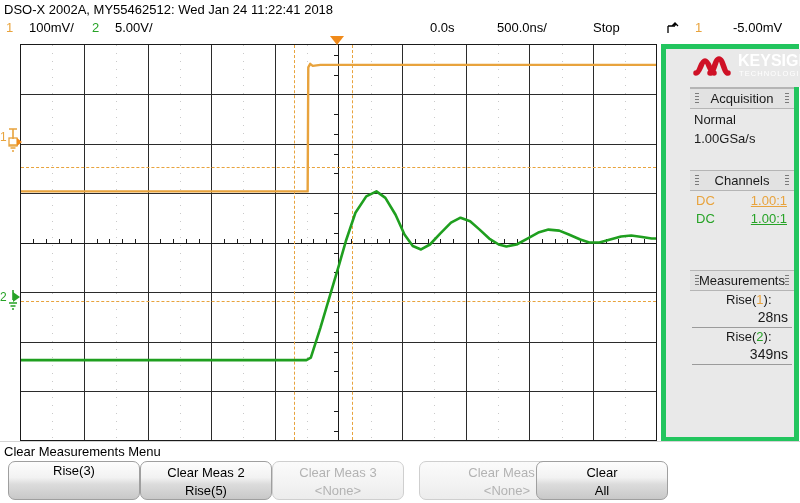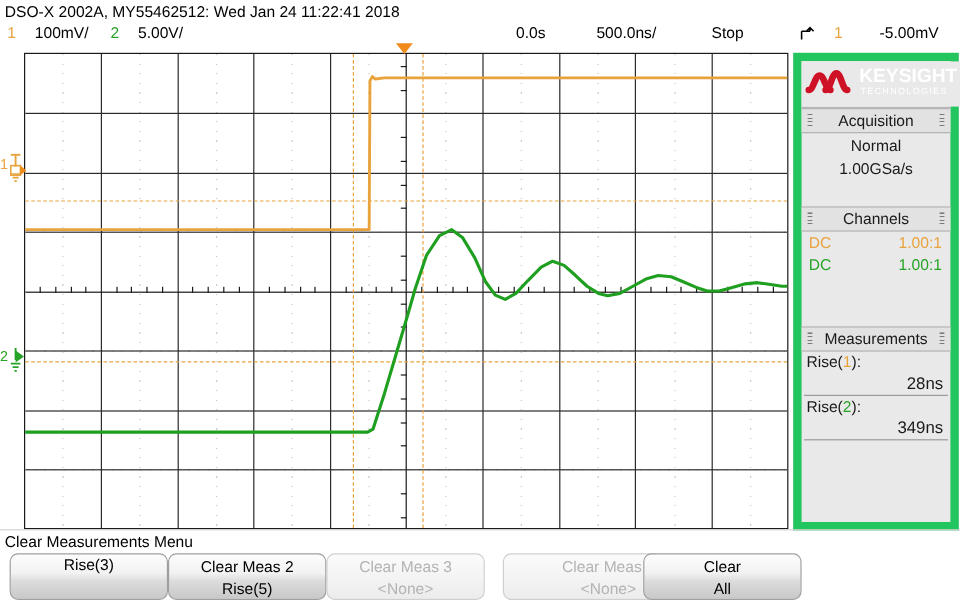--- a/index.html
+++ b/index.html
@@ -56,40 +56,40 @@
     border-left:7px solid transparent;border-right:7px solid transparent;
     border-top:9px solid #f08a1a;}
 
   
   .gndmark{position:absolute;left:0;width:22px;height:22px;}
   .gndmark .lbl{position:absolute;left:0;top:3px;font-size:12px;line-height:12px;}
 
   
   #sidebar{
     position:absolute;left:661px;top:44px;width:138px;height:398px;
-    background:#e9e9e9;border:7px solid #22c55e;box-sizing:border-box;
-    font-size:13px;color:#1a1a1a;
+    background:#e9e9e9;border:5px solid #22c55e;box-sizing:border-box;
+    font-size:13px;color:#1a1a1a;padding-left:24px;
   }
   #logo{position:relative;height:38px;background:#e9e9e9;
          border-bottom:1px solid #b5b5b5;}
   .sec-header{
     position:relative;height:19px;line-height:19px;text-align:center;
     background:#e2e2e2;border-top:1px solid #b5b5b5;border-bottom:1px solid #b5b5b5;
     font-size:13px;color:#1a1a1a;
   }
   .grip{position:absolute;top:4px;width:4px;height:11px;
     background-image:repeating-linear-gradient(to bottom,#7a7a7a 0 1px,transparent 1px 3px);}
   .grip.l{left:5px;} .grip.r{right:5px;}
   .sec-body{padding:1px 4px 2px 4px;}
-  .centerline{text-align:center;line-height:19px;height:19px;}
+  .centerline{line-height:19px;height:19px;}
   .kv{position:relative;height:18px;line-height:18px;}
   .kv .k{position:absolute;left:2px;}
-  .kv .v{position:absolute;right:3px;}
+  .kv .v{position:absolute;right:3px;text-decoration:underline;}
   .meas-item{position:relative;border-bottom:1px solid #9b9b9b;}
-  .meas-label{height:17px;line-height:17px;padding-left:2px;}
+  .meas-label{height:17px;line-height:17px;padding-left:2px;margin-left:32px;}
   .meas-val{height:19px;line-height:19px;text-align:right;padding-right:4px;font-size:14px;}
 
   
   #menulabel{position:absolute;left:4px;top:444px;font-size:13px;color:#000;}
   #softkeys{position:absolute;left:0;top:461px;width:800px;height:42px;}
   .skey{
     position:absolute;top:0;width:132px;height:39px;
     border:1px solid #9f9f9f;border-radius:7px;
     background:linear-gradient(to bottom,#fdfdfd 0%,#f2f2f2 42%,#dcdcdc 60%,#c8c8c8 100%);
     box-sizing:border-box;text-align:center;color:#000;

